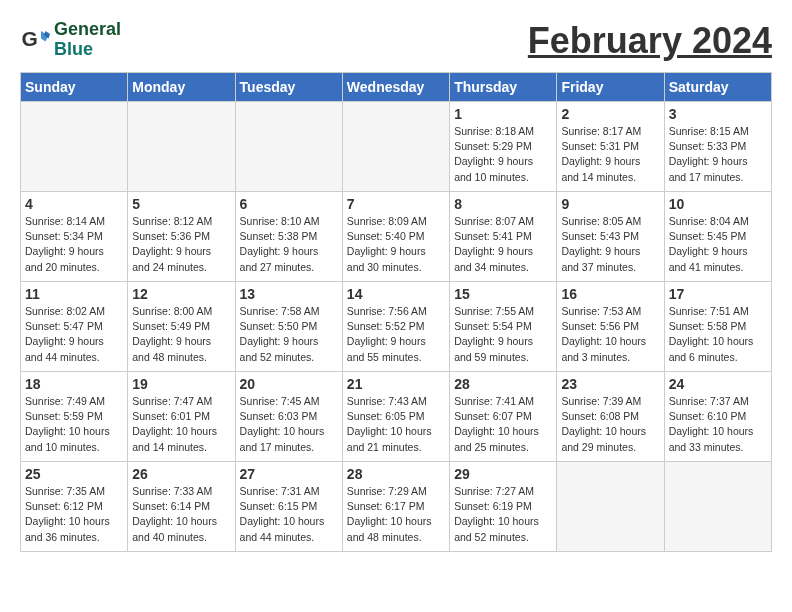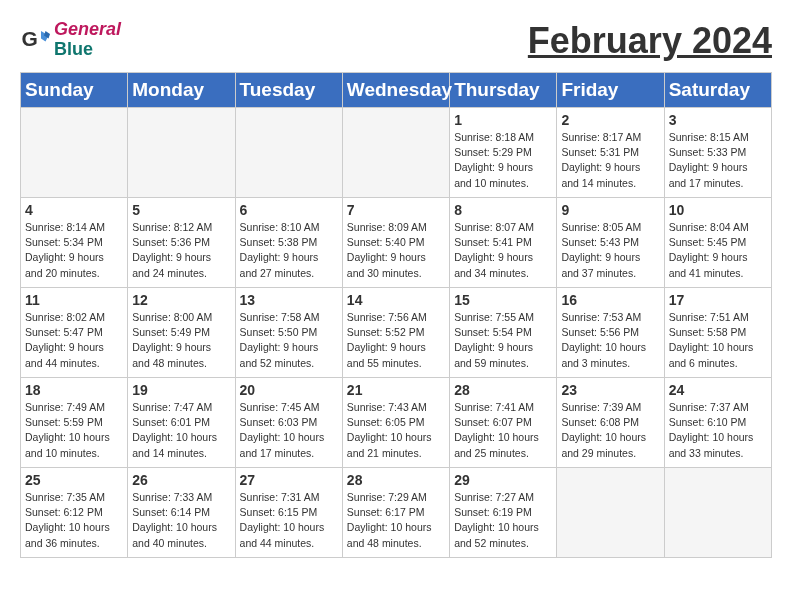--- a/index.html
+++ b/index.html
@@ -22,21 +22,21 @@
       gap: 4px;
     }
     .logo-text {
       display: flex;
       flex-direction: column;
       font-size: 18px;
       font-weight: bold;
       color: #333;
       line-height: 1.1;
     }
-    .logo-text span:first-child { color: #be185d; font-style: italic; }
+    .logo-text span:first-child { color: #14532d; }
     .logo-icon {
       width: 30px;
       height: 30px;
     }
     .title-area {
       text-align: right;
     }
     .month-title {
       font-size: 36px;
       font-weight: bold;
@@ -49,21 +49,21 @@
     }
     table {
       width: 100%;
       border-collapse: collapse;
       table-layout: fixed;
     }
     th {
       background-color: #3a6ebf;
       color: white;
       padding: 6px 4px;
-      font-size: 19px;
+      font-size: 14px;
       font-weight: bold;
       text-align: left;
       border: 1px solid #ccc;
     }
     td {
       border: 1px solid #ccc;
       vertical-align: top;
       padding: 4px;
       height: 90px;
       font-size: 11px;

